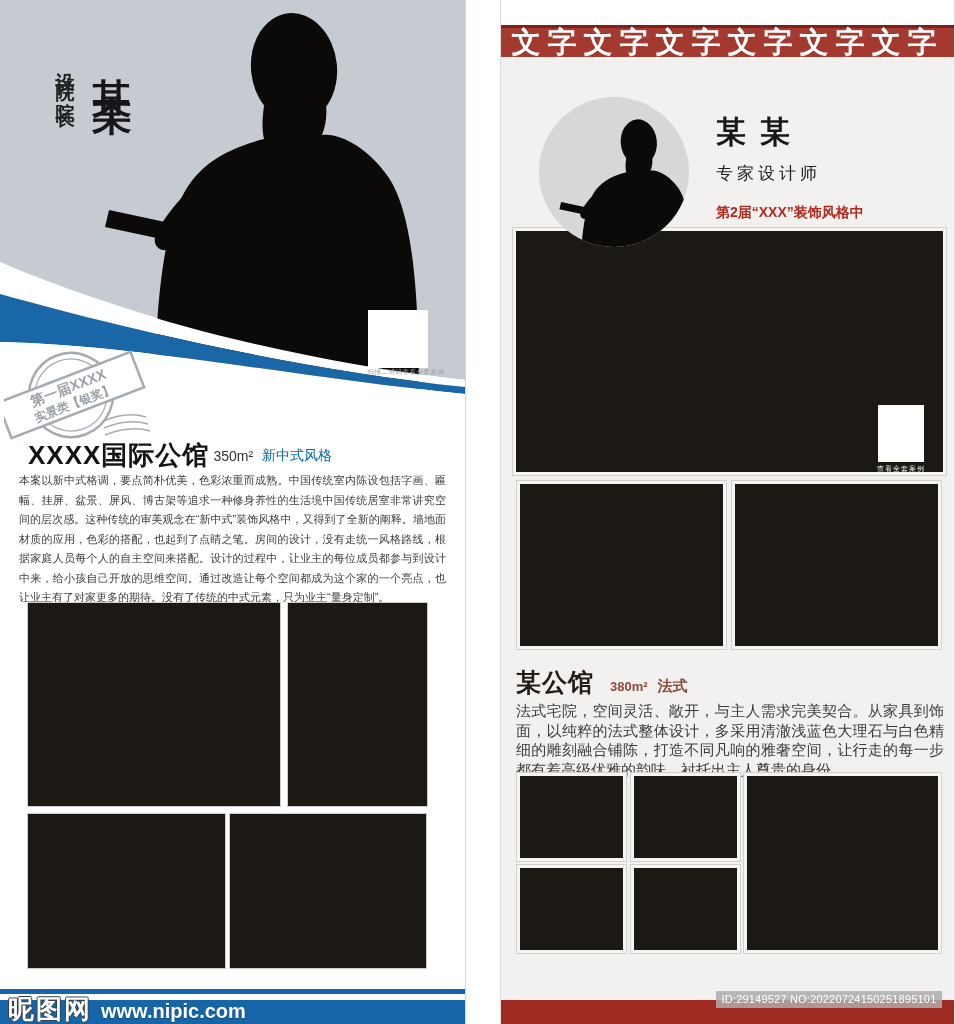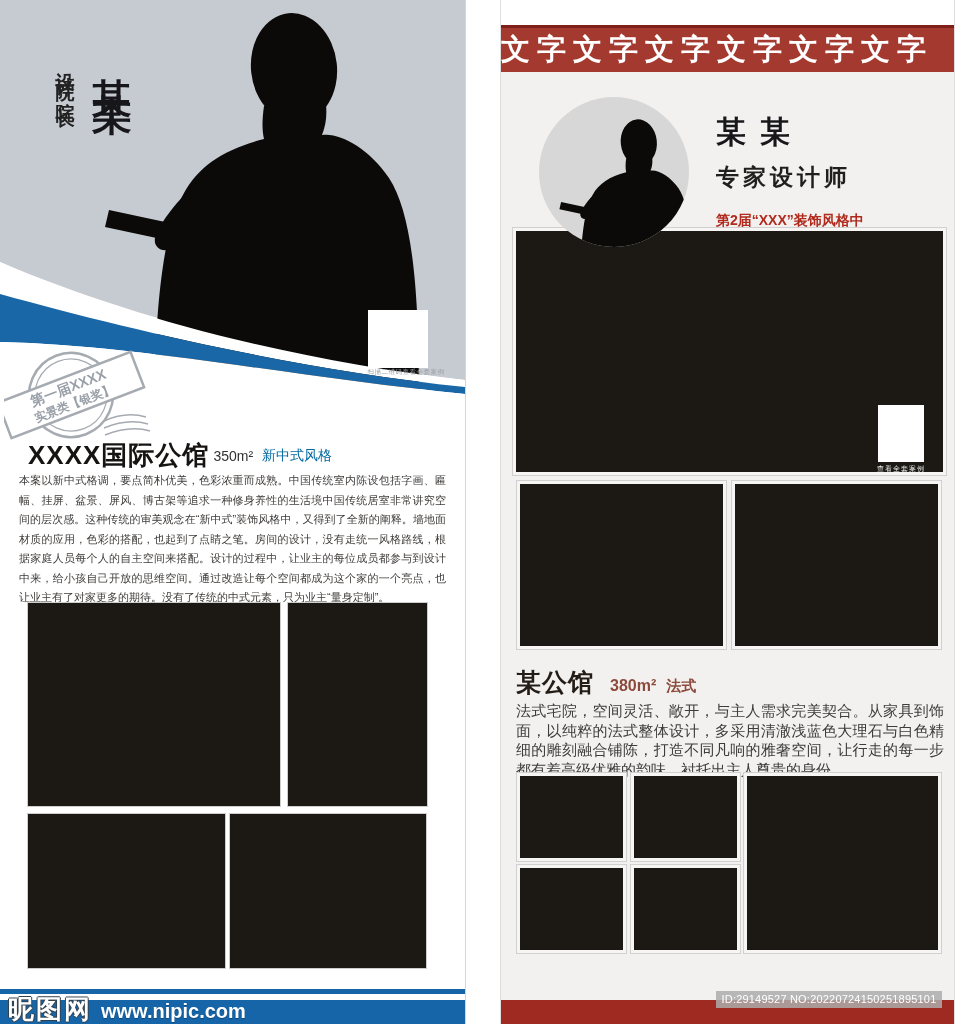--- a/index.html
+++ b/index.html
@@ -21,35 +21,35 @@
   .area-txt{font-size:14px;color:#333;margin-left:4px;font-weight:500;}
   .style-txt{font-size:14px;color:#0369a1;margin-left:9px;font-weight:500;}
   #pl-desc{left:19px;top:471px;width:427px;font-size:11px;line-height:19.5px;color:#3e3b39;text-align:justify;}
   .ph-l{background:#1c1914;box-shadow:0 0 0 1px #cfcdcb;}
   #pl-stripe{left:0;top:989px;width:465px;height:5px;background:#1565a8;}
   #pl-bar{left:0;top:1000px;width:465px;height:24px;background:#1565a8;}
 
   
   #poster-right{left:500px;top:0;width:453px;height:1024px;background:#f2f1ef;border-left:1px solid #e0dedc;border-right:1px solid #e0dedc;}
   #pr-topwhite{left:0;top:0;width:453px;height:25px;background:#fff;}
-  #pr-header{left:0;top:25px;width:453px;height:47px;background:#a4392f;border-top:3px solid #7f1f19;box-sizing:border-box;
-             display:flex;align-items:center;justify-content:flex-start;}
+  #pr-header{left:0;top:25px;width:453px;height:32px;background:#a4392f;border-top:3px solid #7f1f19;box-sizing:border-box;
+             display:flex;align-items:center;justify-content:center;}
   #pr-header span{font-family:"Liberation Serif","DejaVu Serif",serif;font-weight:700;font-size:29px;
                   letter-spacing:7px;color:#ffffff;}
   #pr-avatar{left:38px;top:97px;width:150px;height:150px;border-radius:50%;background:#d7d7d7;overflow:hidden;z-index:3;}
   #pr-person{left:215px;top:112px;width:230px;}
   #pr-name{font-family:"Liberation Serif","DejaVu Serif",serif;font-weight:900;font-size:30px;letter-spacing:14px;color:#17161a;}
-  #pr-role{font-family:"Liberation Serif","DejaVu Serif",serif;font-size:23px;letter-spacing:4px;color:#201f1f;margin-top:9px;font-weight:700;}
+  #pr-role{font-family:"Liberation Serif","DejaVu Serif",serif;font-size:17px;letter-spacing:4px;color:#201f1f;margin-top:9px;font-weight:400;}
   #pr-award{margin-top:15px;font-weight:800;font-size:14px;line-height:24px;color:#b02a1e;}
   .ph-r{background:#1c1914;border:3px solid #f6f5f4;box-shadow:0 0 0 1px #d2d0ce;box-sizing:border-box;z-index:1;}
   #pr-qr{left:377px;top:405px;width:46px;height:57px;background:#ffffff;z-index:2;}
   #pr-qr-caption{left:350px;top:464px;width:100px;font-size:7px;color:#ececec;text-align:center;z-index:2;letter-spacing:1px;}
   #pr-title-row{left:15px;top:666px;display:flex;align-items:baseline;}
   .big-title2{font-size:25px;font-weight:900;color:#241c16;letter-spacing:1px;}
-  .area-txt2{font-size:16px;color:#8c4a3c;margin-left:16px;font-weight:600;}
+  .area-txt2{font-size:13px;color:#8c4a3c;margin-left:16px;font-weight:600;}
   .style-txt2{font-size:15px;color:#8c4a3c;margin-left:10px;font-weight:600;}
   #pr-desc{left:15px;top:701px;width:428px;font-size:15px;line-height:19.5px;color:#3e3b39;text-align:justify;}
   #pr-bar{left:0;top:1000px;width:453px;height:24px;background:#9e2a22;}
 
   
   #wm-site{left:8px;top:992px;display:flex;align-items:baseline;z-index:9;}
   #wm-logo{font-weight:900;font-size:26px;color:#fff;letter-spacing:2px;
            text-shadow:1px 0 0 #33404d,-1px 0 0 #33404d,0 1px 0 #33404d,0 -1px 0 #33404d;}
   #wm-url{font-weight:800;font-size:20px;color:#fff;margin-left:9px;text-shadow:0 1px 1px rgba(0,40,80,.5);}
   #wm-id{left:716px;top:991px;width:226px;height:17px;background:rgba(173,173,173,.85);z-index:9;

